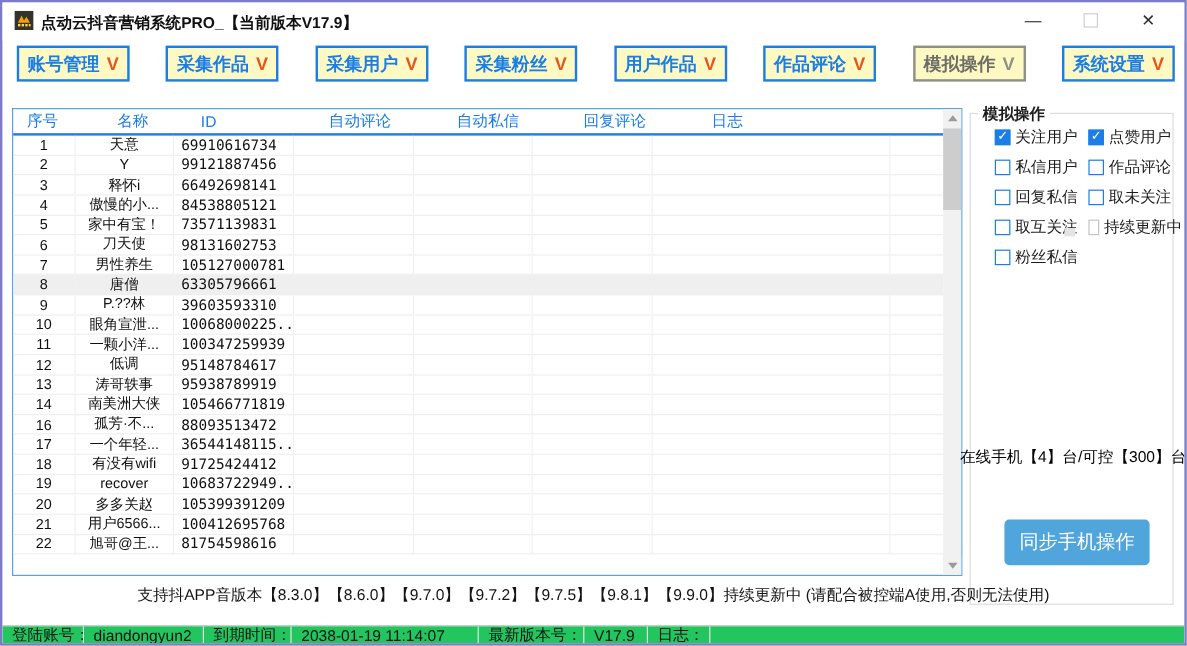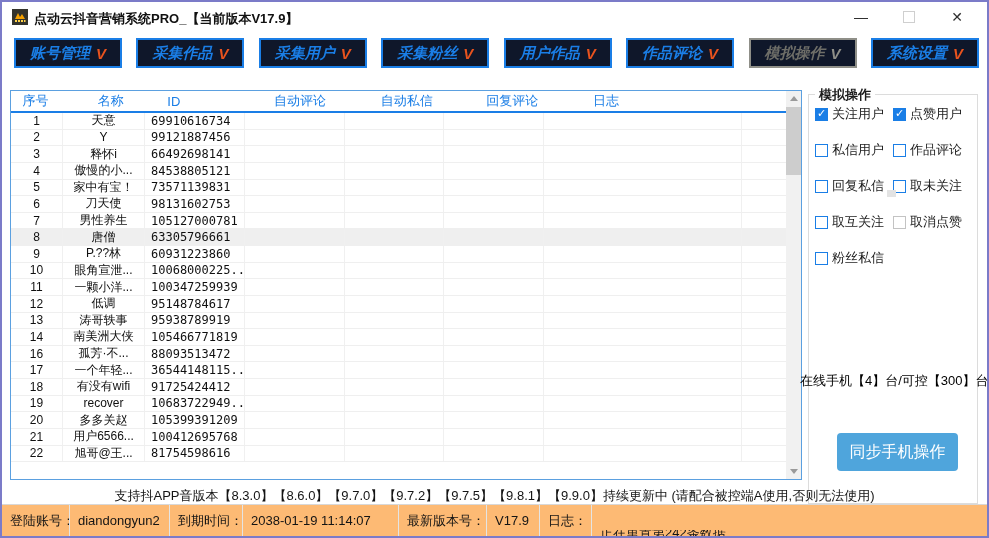--- a/index.html
+++ b/index.html
@@ -10,22 +10,22 @@
   }
   
   .titlebar{position:absolute;left:0;top:0;width:100%;height:32px;background:#fff;}
   .app-icon{position:absolute;left:10px;top:7px;width:16px;height:16px;}
   .title-text{position:absolute;left:32px;top:8px;font-size:13px;font-weight:bold;color:#101010;white-space:nowrap;}
   .win-controls{position:absolute;right:6px;top:0;height:30px;display:flex;}
   .win-btn{width:48px;height:30px;display:flex;align-items:center;justify-content:center;font-size:14px;color:#303030;cursor:pointer;}
   .win-btn .maxbox{display:block;width:10px;height:10px;border:1px solid #cfcfcf;}
   
   .toolbar{position:absolute;left:12px;top:36px;width:965px;height:30px;display:flex;justify-content:space-between;}
-  .tbtn{width:108px;height:30px;box-sizing:border-box;border:2px solid #1a7ee6;background:#0f172a;
-        display:flex;align-items:center;justify-content:center;gap:6px;cursor:pointer;font-style:italic;}
+  .tbtn{width:94px;height:30px;box-sizing:border-box;border:2px solid #1a7ee6;background:#fef9c3;
+        display:flex;align-items:center;justify-content:center;gap:6px;cursor:pointer;}
   .tbtn-label{font-size:15px;font-weight:bold;color:#1a7ee6;}
   .tbtn-arrow{font-size:15px;font-weight:bold;color:#e8531e;}
   .tbtn.disabled{border-color:#8f8f88;}
   .tbtn.disabled .tbtn-label{color:#6e6e68;}
   .tbtn.disabled .tbtn-arrow{color:#8f8f88;}
   
   .datatable{position:absolute;left:8px;top:88px;width:792px;height:390px;box-sizing:border-box;
              border:1px solid #5ba0e0;background:#fff;}
   .thead{position:absolute;left:0;top:0;right:15px;height:20px;display:flex;border-bottom:2px solid #1a7ee6;gap:12px;}
   .th{font-size:13px;color:#1a7ee6;display:flex;align-items:center;box-sizing:border-box;white-space:nowrap;overflow:hidden;}
@@ -47,35 +47,35 @@
   .tri-up{width:0;height:0;border-left:4px solid transparent;border-right:4px solid transparent;
           border-bottom:5px solid #9a9a9a;margin:5px auto 0;}
   .tri-down{width:0;height:0;border-left:4px solid transparent;border-right:4px solid transparent;
           border-top:5px solid #9a9a9a;margin:5px auto 0;}
   .sb-thumb{position:absolute;left:0;top:16px;width:15px;height:68px;background:#cdcdcd;cursor:grab;}
   
   .groupbox{position:absolute;left:806px;top:92px;width:170px;height:410px;box-sizing:border-box;
             border:1px solid #dcdcdc;}
   .groupbox-title{position:absolute;left:6px;top:-9px;background:#fff;padding:0 4px;
                   font-size:13px;font-weight:bold;color:#1c1c1c;}
-  .cb-grid{position:absolute;left:6px;top:12px;display:grid;grid-template-columns:78px 78px;row-gap:22px;}
+  .cb-grid{position:absolute;left:20px;top:12px;display:grid;grid-template-columns:78px 78px;row-gap:11px;}
   .cb{display:flex;align-items:center;gap:4px;height:14px;cursor:pointer;}
   .cb-box{position:relative;width:13px;height:13px;box-sizing:border-box;border:1px solid #1a7ee6;background:#fff;}
   .cb.checked .cb-box{background:#1a7ee6;border-color:#1a7ee6;}
   .cb.checked .cb-box::after{content:"✓";position:absolute;left:1px;top:-2px;color:#fff;font-size:11px;font-weight:bold;}
   .cb.disabled .cb-box{border-color:#c3c3c3;}
   .cb-label{font-size:13px;color:#1c1c1c;white-space:nowrap;}
   .artifact{position:absolute;left:885px;top:188px;width:9px;height:7px;background:#e3e3e3;}
   .online-text{position:absolute;left:798px;top:370px;width:187px;text-align:center;font-size:13px;color:#000000;white-space:nowrap;}
   .sync-btn{position:absolute;left:835px;top:431px;width:121px;height:38px;background:#4fa5dc;border-radius:4px;
             color:#fff;font-size:16px;display:flex;align-items:center;justify-content:center;cursor:pointer;}
   
   .support{position:absolute;left:0;top:485px;width:100%;text-align:center;font-size:13px;color:#141414;white-space:nowrap;}
-  .statusbar{position:absolute;left:0;bottom:0;width:100%;height:32px;box-sizing:border-box;
-             border-top:1px solid #d8d8d8;display:flex;align-items:stretch;background:#fdba74;font-size:13px;color:#141414;}
+  .statusbar{position:absolute;left:0;bottom:0;width:100%;height:15px;box-sizing:border-box;
+             border-top:1px solid #d8d8d8;display:flex;align-items:stretch;background:#22c55e;font-size:13px;color:#141414;}
   .sb-cell{display:flex;align-items:center;padding-left:8px;border-right:1px solid #e4e4e4;box-sizing:border-box;white-space:nowrap;overflow:hidden;}
   .sb-cell:nth-child(1){width:68px;}
   .sb-cell:nth-child(2){width:100px;}
   .sb-cell:nth-child(3){width:73px;text-align:center;}
   .sb-cell:nth-child(4){width:156px;}
   .sb-cell:nth-child(5){width:88px;}
   .sb-cell:nth-child(6){width:53px;}
   .sb-cell:nth-child(7){width:52px;}
   .sb-cell:nth-child(8){flex:1;border-right:none;margin-top:25px;}
 </style>
@@ -228,21 +228,21 @@
           <div class="td c2 id">63305796661</div>
           <div class="td c3"></div>
           <div class="td c4"></div>
           <div class="td c5"></div>
           <div class="td c6"></div>
           <div class="td c7"></div>
         </div>
         <div class="tr">
           <div class="td c0 center">9</div>
           <div class="td c1 center">P.??林</div>
-          <div class="td c2 id">60931223860</div>
+          <div class="td c2 id">39603593310</div>
           <div class="td c3"></div>
           <div class="td c4"></div>
           <div class="td c5"></div>
           <div class="td c6"></div>
           <div class="td c7"></div>
         </div>
         <div class="tr">
           <div class="td c0 center">10</div>
           <div class="td c1 center">眼角宣泄...</div>
           <div class="td c2 id">10068000225...</div>
@@ -400,21 +400,21 @@
         <div class="cb">
           <span class="cb-box"></span>
           <span class="cb-label">取未关注</span>
         </div>
         <div class="cb">
           <span class="cb-box"></span>
           <span class="cb-label">取互关注</span>
         </div>
         <div class="cb disabled">
           <span class="cb-box"></span>
-          <span class="cb-label">取消点赞</span>
+          <span class="cb-label">持续更新中</span>
         </div>
         <div class="cb">
           <span class="cb-box"></span>
           <span class="cb-label">粉丝私信</span>
         </div>
       </div>
   </div>
   <div class="artifact"></div>
 
   <div class="online-text">在线手机【4】台/可控【300】台</div>

